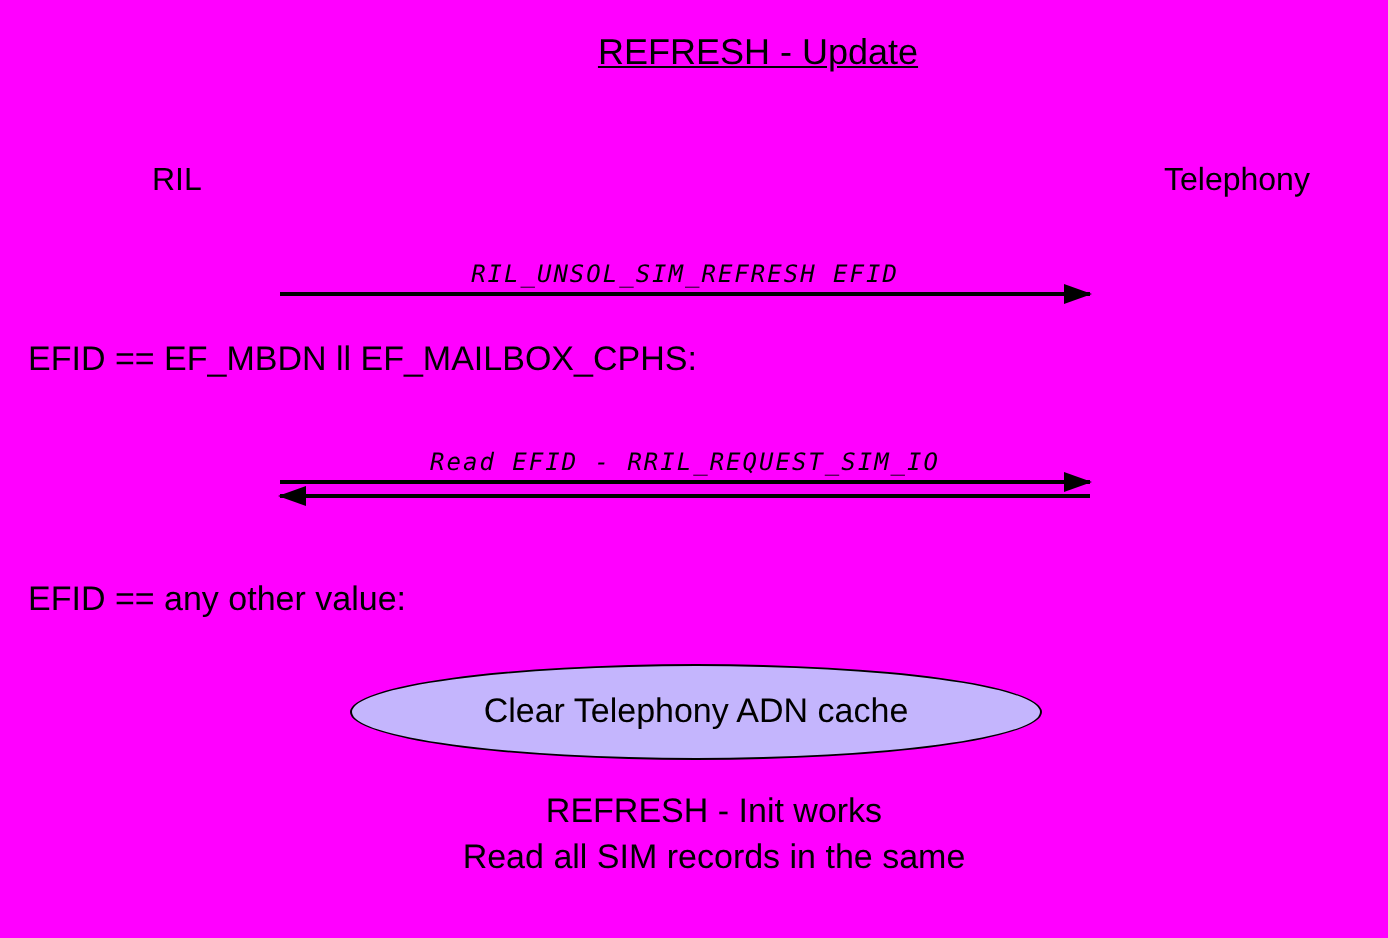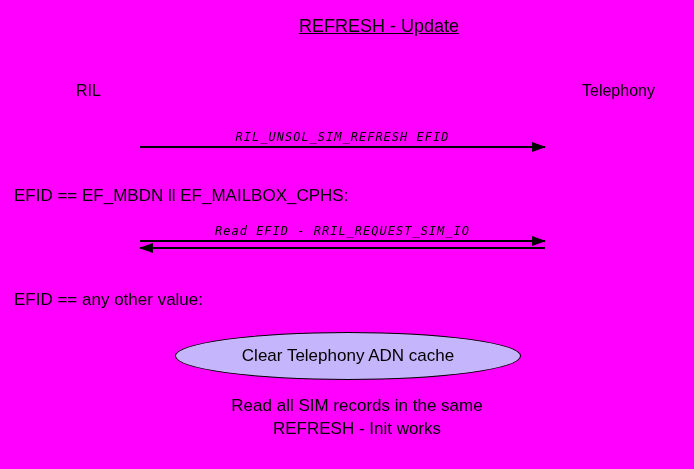--- a/index.html
+++ b/index.html
@@ -72,21 +72,21 @@
     border-right: 14px solid #000;
     border-top: 5px solid transparent;
     border-bottom: 5px solid transparent;
   }
   .condition {
     position: absolute;
     left: 14px;
     font-size: 17px;
     white-space: nowrap;
   }
-  .condition-1 { top: 186px; }
+  .condition-1 { top: 170px; }
   .condition-2 { top: 290px; }
 
   .ellipse {
     position: absolute;
     left: 175px;
     top: 332px;
     width: 344px;
     height: 46px;
     border-radius: 50%;
     border: 1px solid #000;
@@ -135,17 +135,17 @@
     </div>
   </div>
 
   <div class="condition condition-2">EFID == any other value:</div>
 
   <div class="ellipse" id="ellipse-node" style="background: #c4b5fd;">
     <span>Clear Telephony ADN cache</span>
   </div>
 
   <div class="note">
+    <div>REFRESH - Init works</div>
     <div>Read all SIM records in the same</div>
-    <div>REFRESH - Init works</div>
   </div>
 
 </div>
 
 </body></html>

